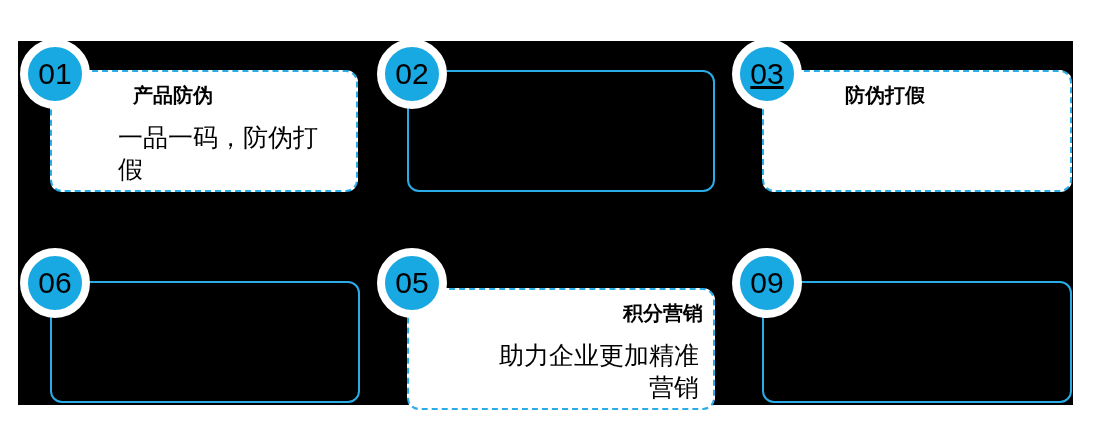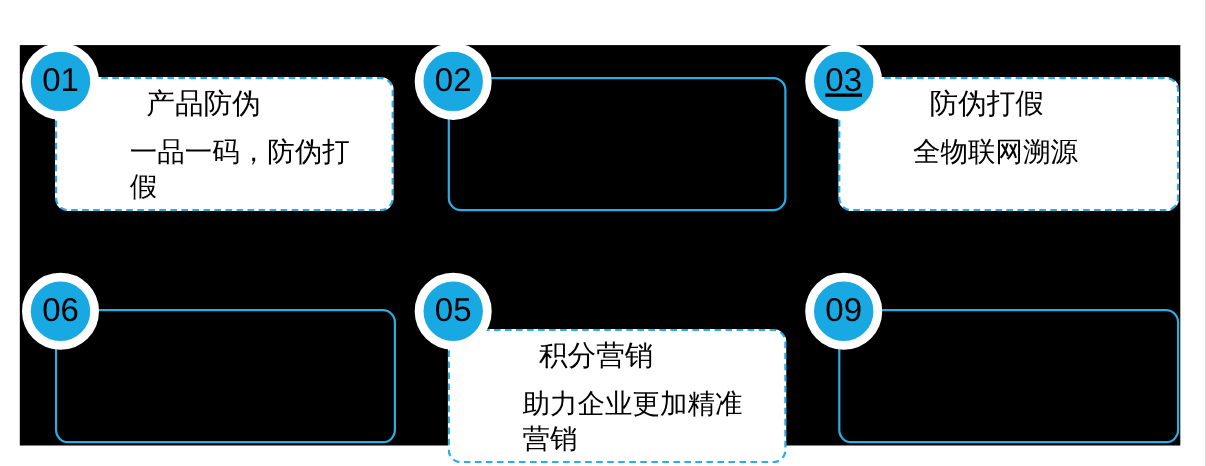--- a/index.html
+++ b/index.html
@@ -35,21 +35,21 @@
     border: 2px dashed var(--border-blue);
   }
   .card.outline {
     background: #000000;
     border: 2px solid var(--border-blue);
   }
   .c1 { left: 50px;  top: 70px;  }
   .c2 { left: 407px; top: 70px;  }
   .c3 { left: 762px; top: 70px;  width: 310px; }
   .c4 { left: 50px;  top: 281px; width: 310px; }
-  .c5 { left: 407px; top: 299px; }
+  .c5 { left: 407px; top: 288px; text-align: right; }
   .c6 { left: 762px; top: 281px; width: 310px; }
 
   .badge {
     position: absolute;
     width: 70px; height: 70px;
     background: var(--accent-blue);
     border: 8px solid #ffffff;
     border-radius: 50%;
     display: flex; align-items: center; justify-content: center;
     font-family: "Liberation Sans", sans-serif;
@@ -59,22 +59,22 @@
   }
   .b1 { left: 20px;  top: 39px;  }
   .b2 { left: 377px; top: 39px;  }
   .b3 { left: 732px; top: 39px; text-decoration: underline;  }
   .b4 { left: 20px;  top: 248px; }
   .b5 { left: 377px; top: 248px; align-items: center; }
   .b6 { left: 732px; top: 248px; }
 
   .card-title {
     margin: 9px 10px 0 81px;
-    font-size: 26px;
-    font-weight: 400;
+    font-size: 20px;
+    font-weight: 700;
     color: var(--text-color);
     line-height: 28px;
   }
   .card-sub {
     margin: 13px 14px 0 66px;
     font-size: 25px;
     color: var(--text-color);
     line-height: 32px;
   }
 </style>
@@ -84,21 +84,20 @@
 <div class="stage">
   <div class="panel"></div>
 
   <div class="card filled c1">
     <div class="card-title">产品防伪</div>
     <div class="card-sub">一品一码，防伪打假</div>
   </div>
   <div class="card outline c2"></div>
   <div class="card filled c3">
     <div class="card-title">防伪打假</div>
-    <div class="card-sub">全物联网溯源</div>
   </div>
 
   <div class="card outline c4"></div>
   <div class="card filled c5">
     <div class="card-title">积分营销</div>
     <div class="card-sub">助力企业更加精准营销</div>
   </div>
   <div class="card outline c6"></div>
 
   <div class="badge b1">

